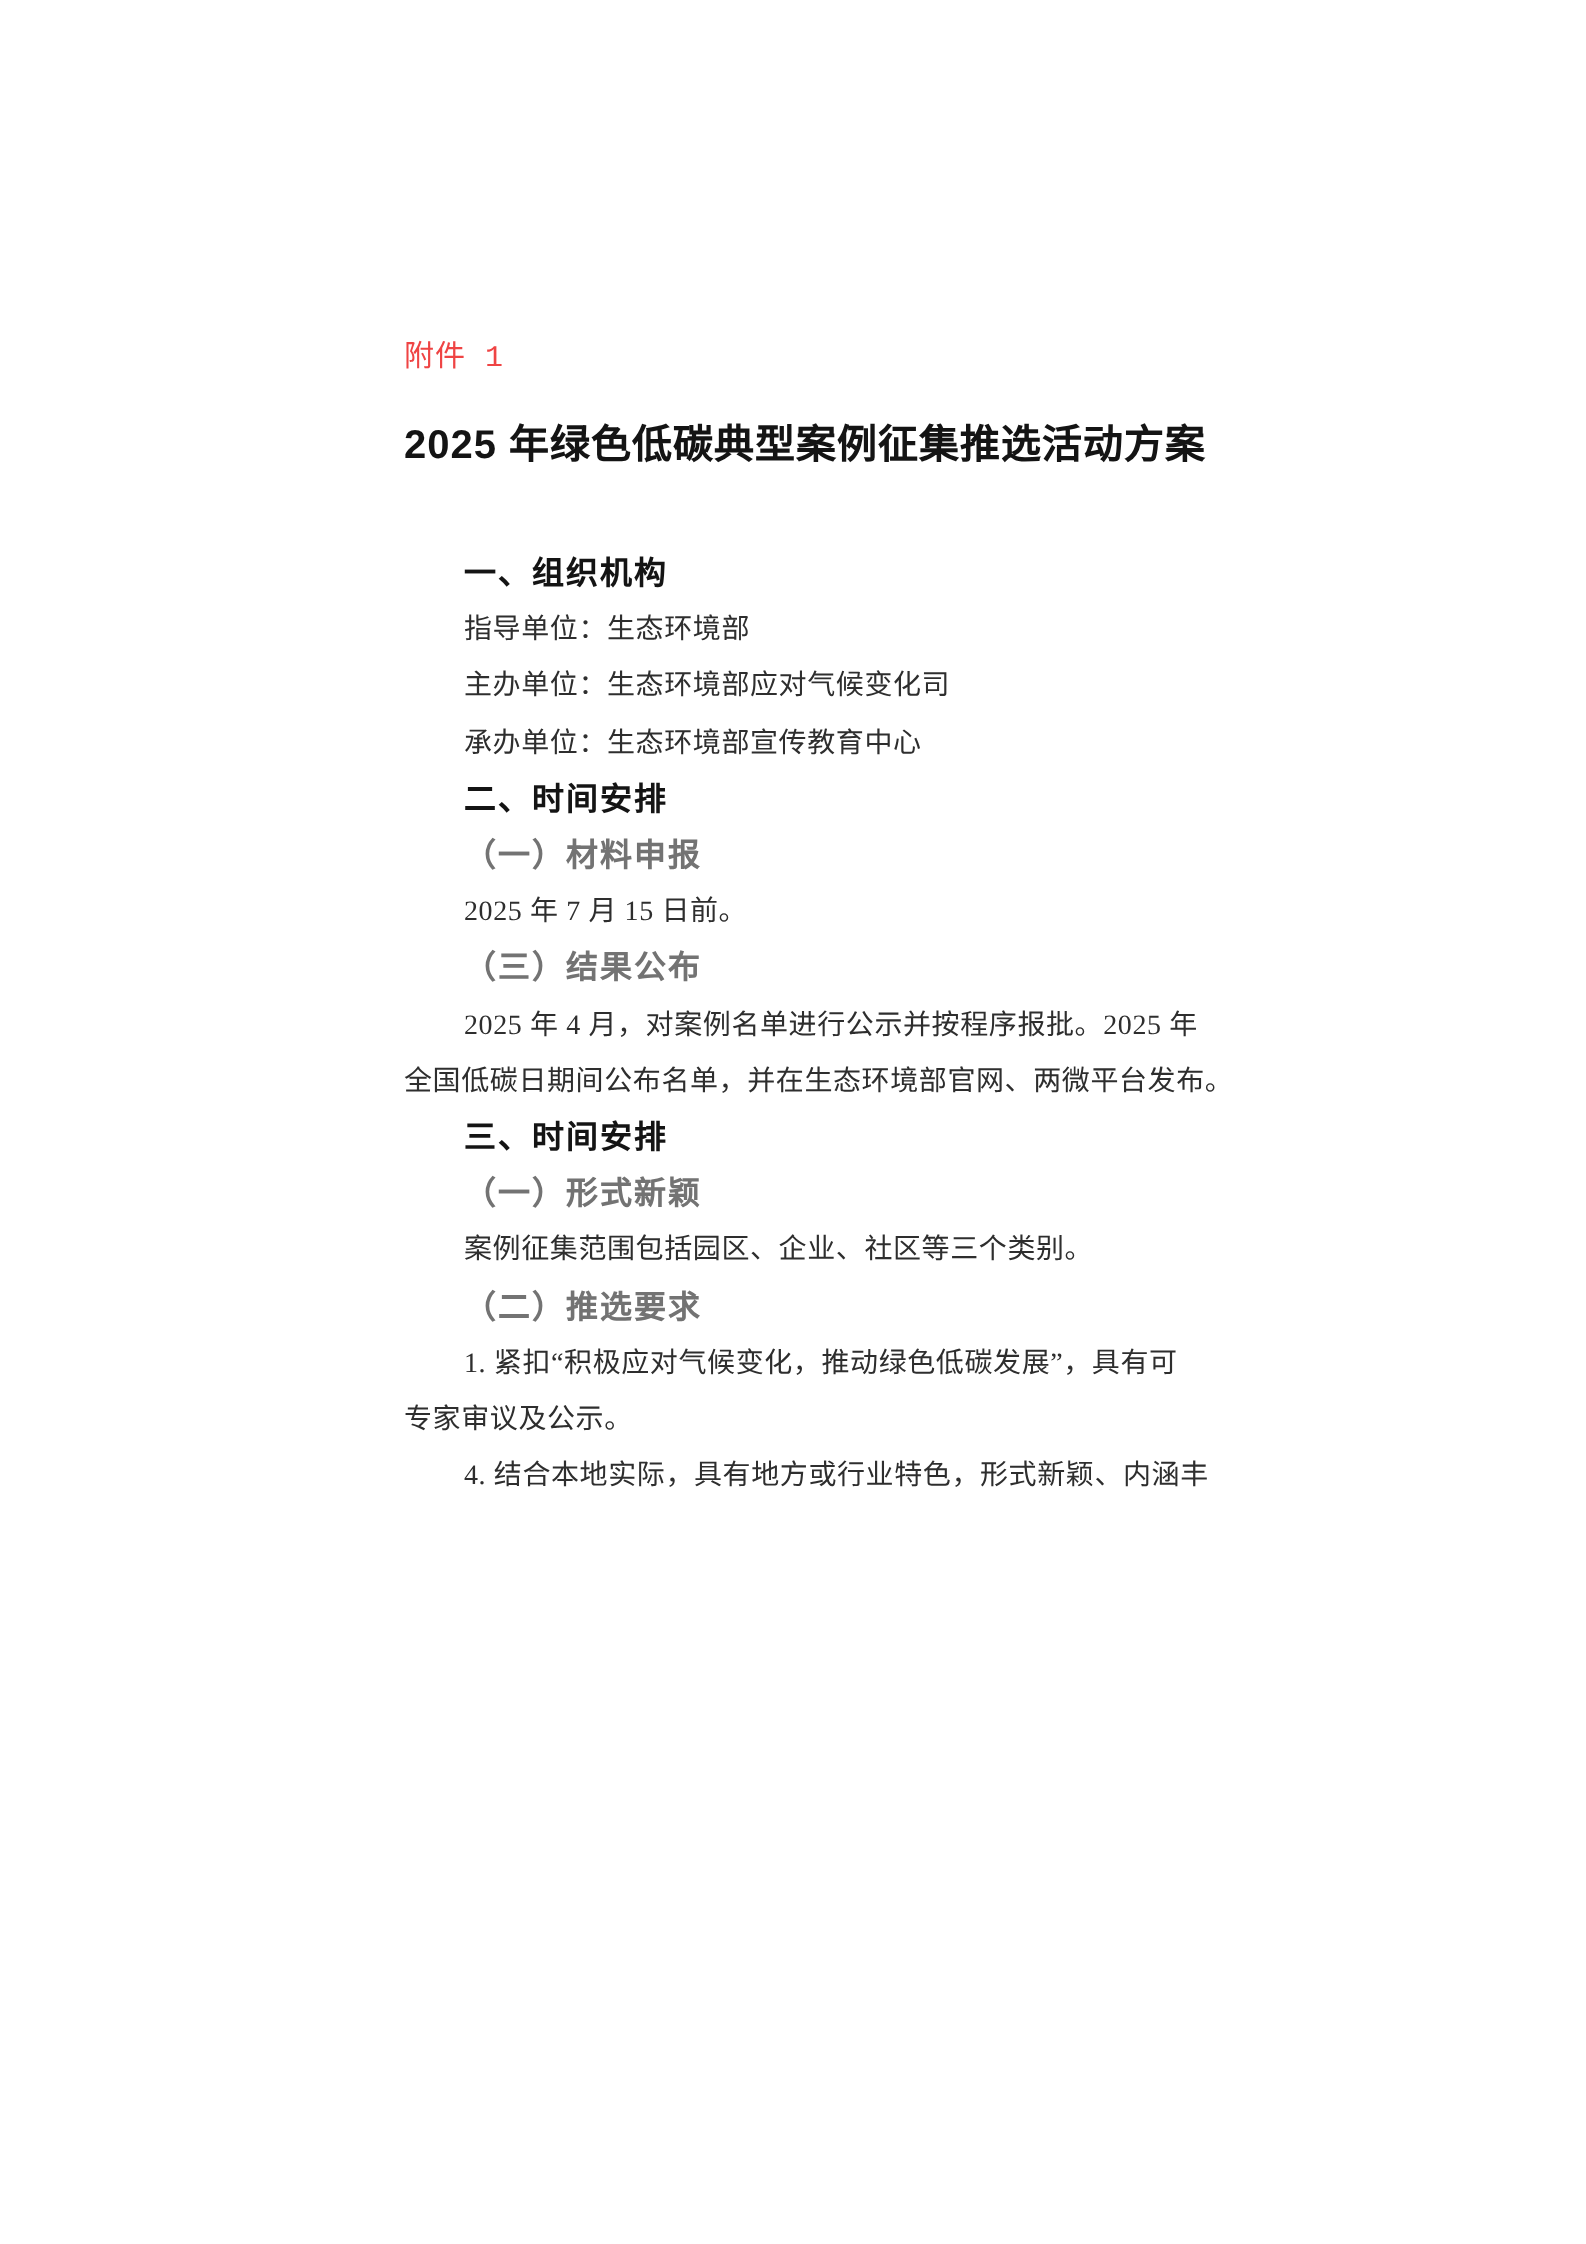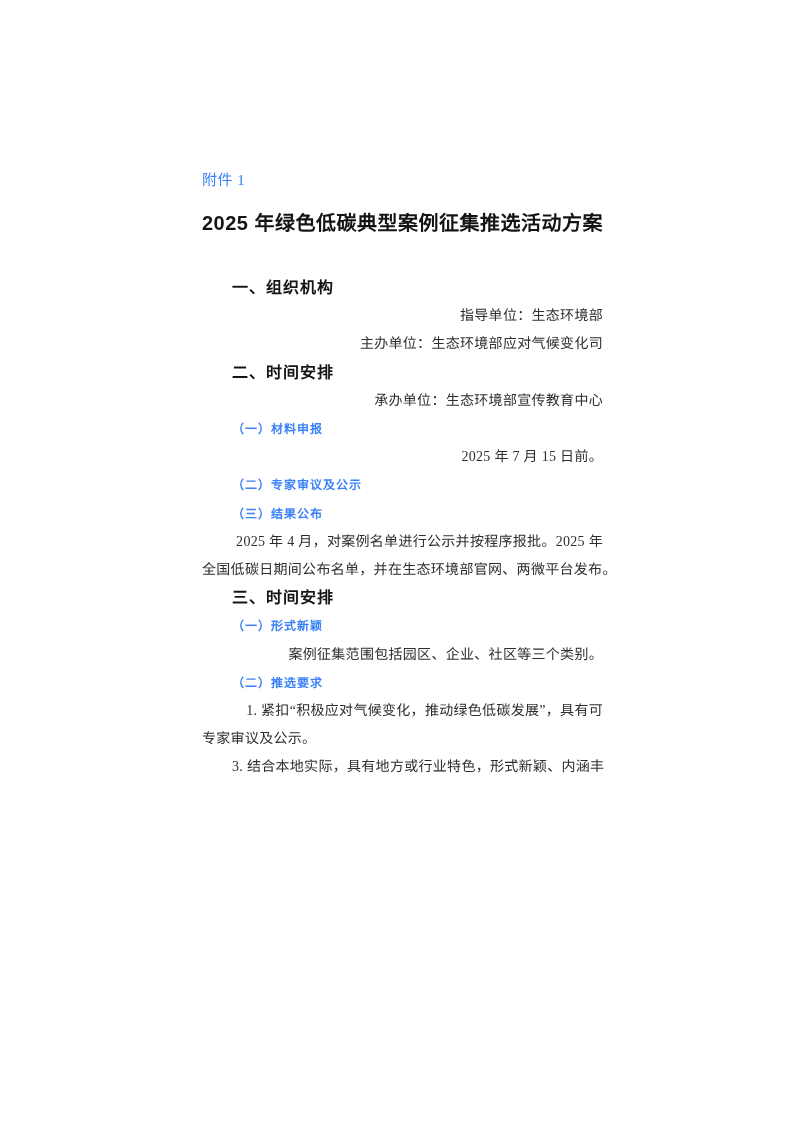--- a/index.html
+++ b/index.html
@@ -16,24 +16,24 @@
     font-family: "Liberation Serif", "DejaVu Serif", serif;
     color: #2e2e2e;
   }
   .content {
     position: absolute;
     left: 202px;
     top: 170px;
     width: 401px;
   }
   .attachment {
-    font-family: Liberation Serif, serif;
+    font-family: Liberation Mono, monospace;
     font-size: 15px;
     line-height: 20px;
-    color: #3b82f6;
+    color: #ef4444;
     letter-spacing: 0.5px;
   }
   .doc-title {
     margin-top: 20px;
     font-family: "Liberation Sans", "DejaVu Sans", sans-serif;
     font-weight: bold;
     font-size: 20px;
     line-height: 27px;
     text-align: center;
     color: #141414;
@@ -52,58 +52,56 @@
   .line.section-heading {
     font-family: "Liberation Sans", "DejaVu Sans", sans-serif;
     font-weight: bold;
     font-size: 16px;
     color: #141414;
     text-indent: 30px;
     letter-spacing: 1px;
   }
   .line.subsection-heading {
     font-weight: bold;
-    font-size: 12px;
-    color: #3b82f6;
+    font-size: 16px;
+    color: #737373;
     text-indent: 30px;
     letter-spacing: 1px;
   }
   .line.paragraph {
     text-indent: 30px;
-    text-align: right;
   }
   .line.paragraph-continuation {
     text-indent: 0;
   }
 </style>
 </head>
 <body>
 
 <div class="page">
   <div class="content">
 
     <div class="attachment">附件 1</div>
 
     <div class="doc-title">2025 年绿色低碳典型案例征集推选活动方案</div>
 
     <div class="lines">
       <div class="line section-heading">一、组织机构</div>
       <div class="line paragraph">指导单位：生态环境部</div>
       <div class="line paragraph">主办单位：生态环境部应对气候变化司</div>
+      <div class="line paragraph">承办单位：生态环境部宣传教育中心</div>
       <div class="line section-heading">二、时间安排</div>
-      <div class="line paragraph">承办单位：生态环境部宣传教育中心</div>
       <div class="line subsection-heading">（一）材料申报</div>
       <div class="line paragraph">2025 年 7 月 15 日前。</div>
-      <div class="line subsection-heading">（二）专家审议及公示</div>
       <div class="line subsection-heading">（三）结果公布</div>
       <div class="line paragraph">2025 年 4 月，对案例名单进行公示并按程序报批。2025 年</div>
       <div class="line paragraph-continuation">全国低碳日期间公布名单，并在生态环境部官网、两微平台发布。</div>
       <div class="line section-heading">三、时间安排</div>
       <div class="line subsection-heading">（一）形式新颖</div>
       <div class="line paragraph">案例征集范围包括园区、企业、社区等三个类别。</div>
       <div class="line subsection-heading">（二）推选要求</div>
       <div class="line paragraph">1. 紧扣“积极应对气候变化，推动绿色低碳发展”，具有可</div>
       <div class="line paragraph-continuation">专家审议及公示。</div>
-      <div class="line paragraph">3. 结合本地实际，具有地方或行业特色，形式新颖、内涵丰</div>
+      <div class="line paragraph">4. 结合本地实际，具有地方或行业特色，形式新颖、内涵丰</div>
     </div>
 
   </div>
 </div>
 
 </body></html>

